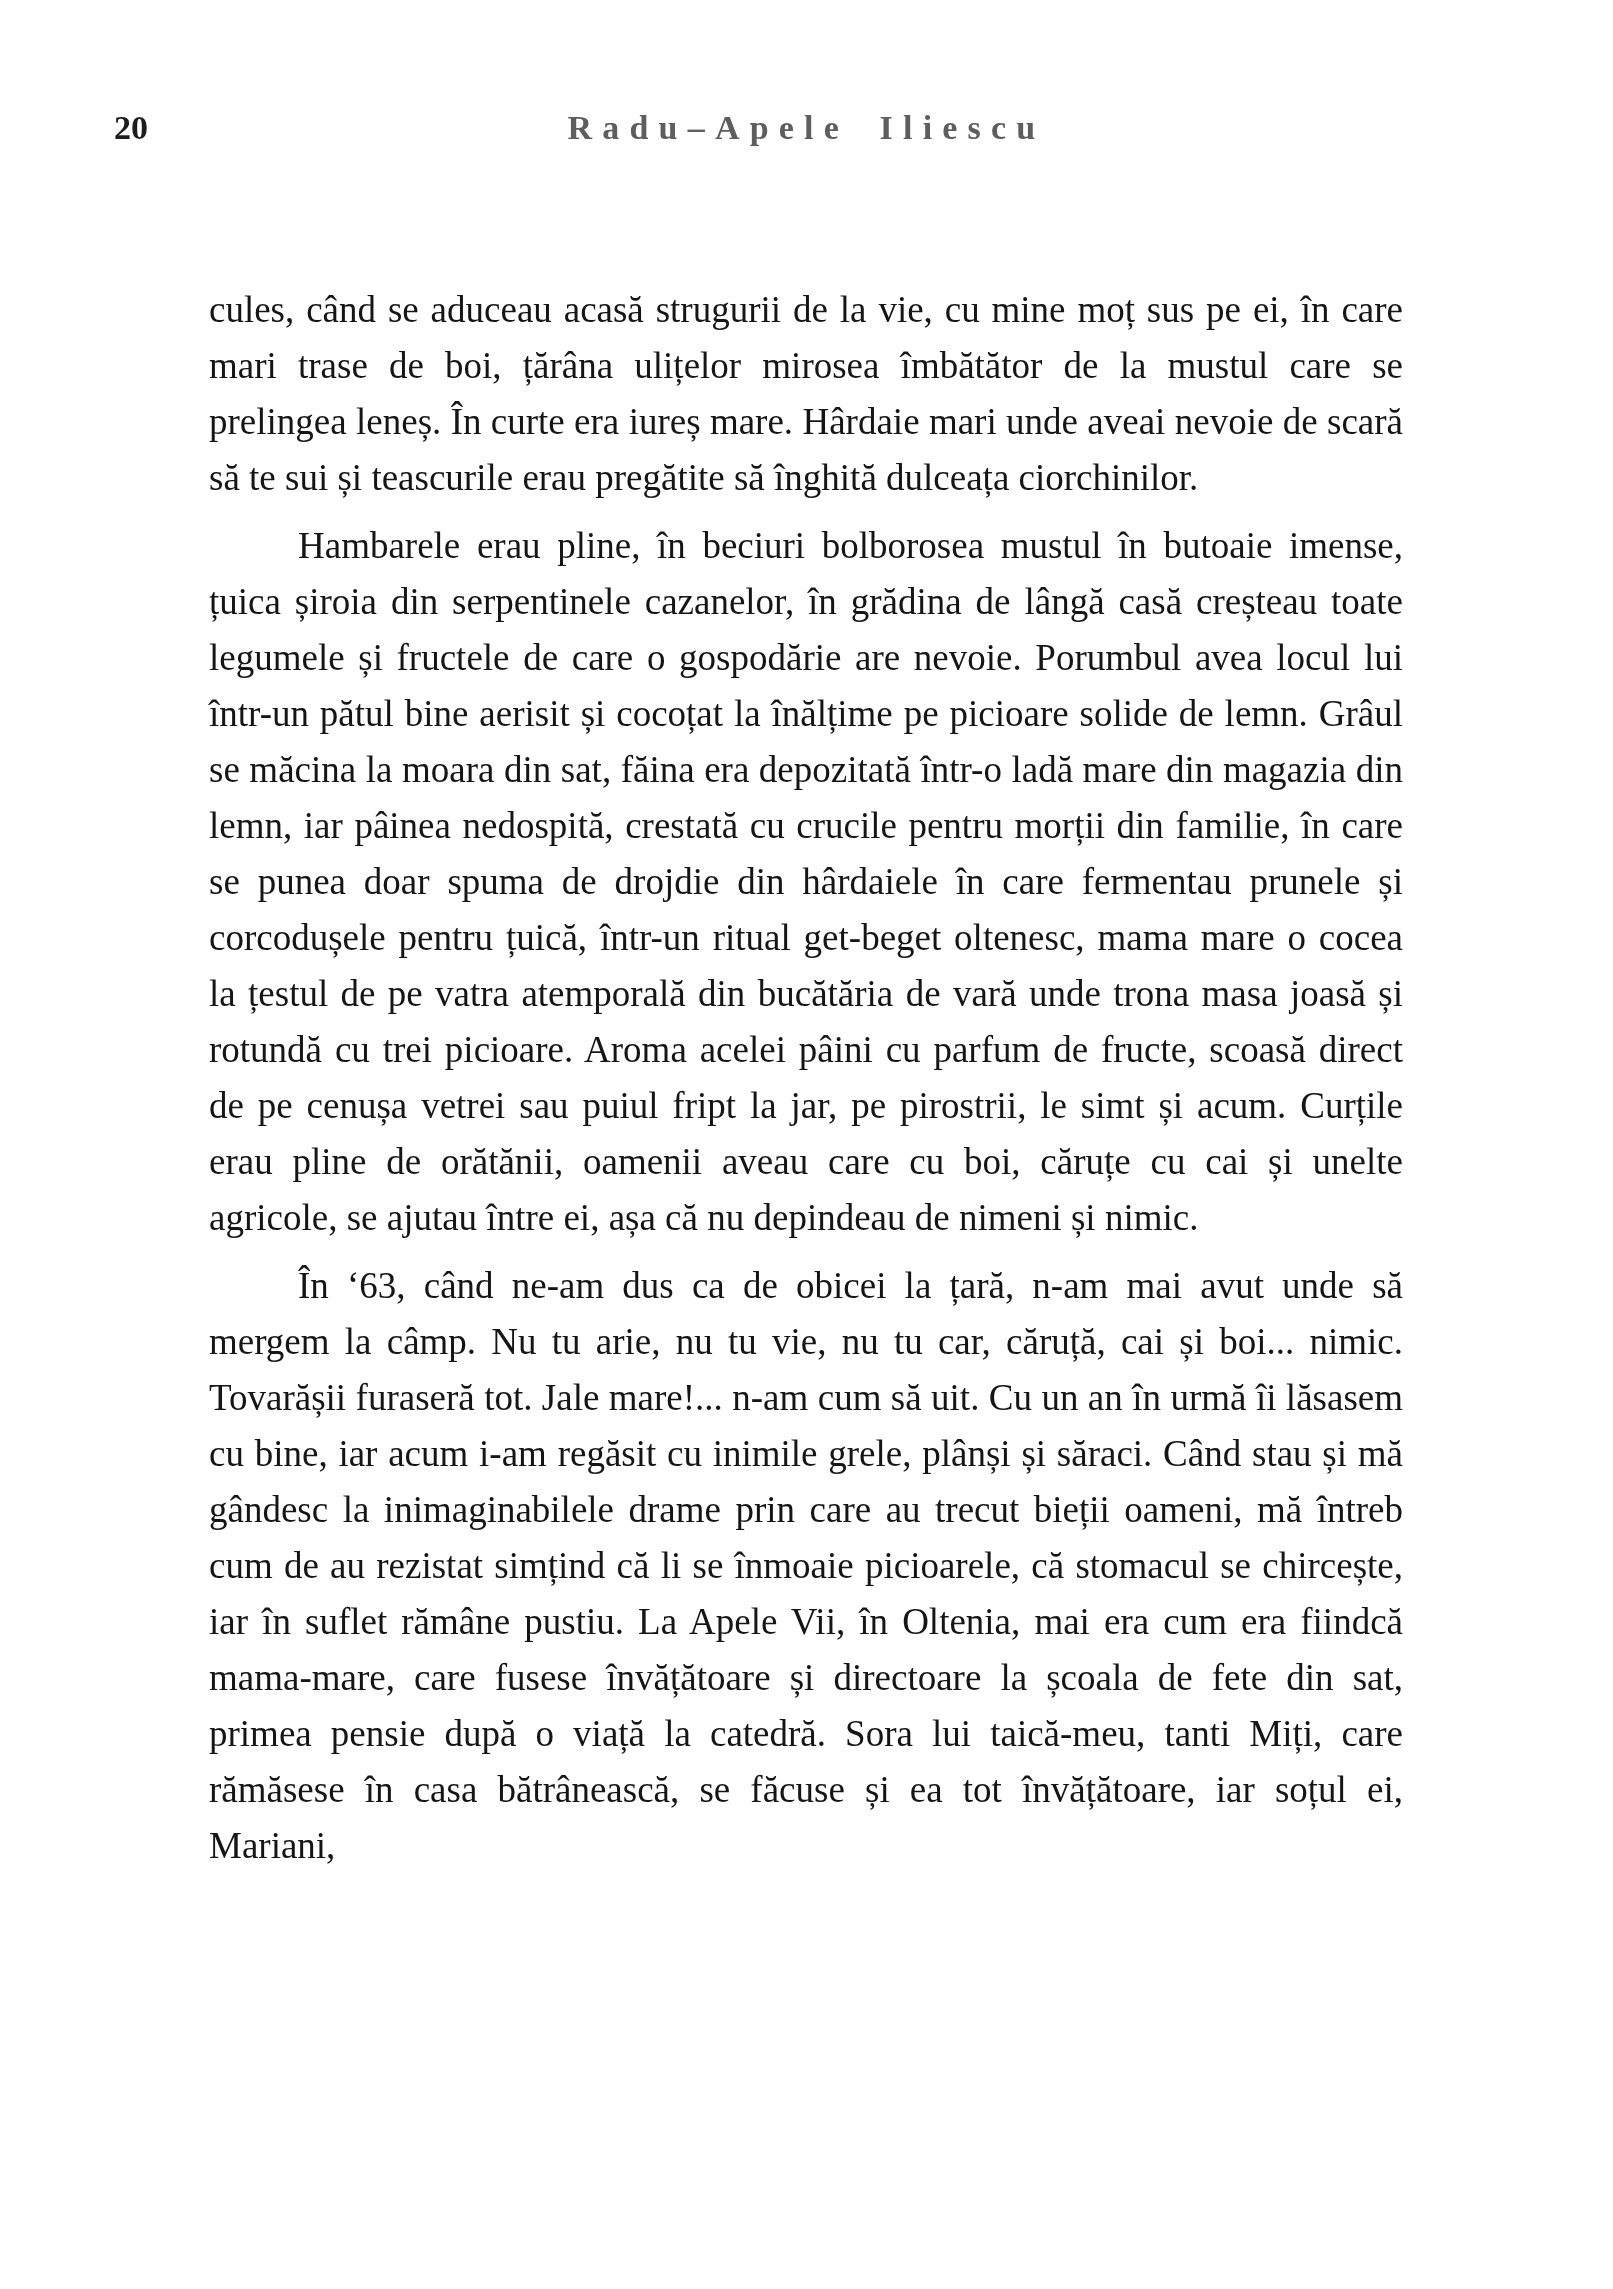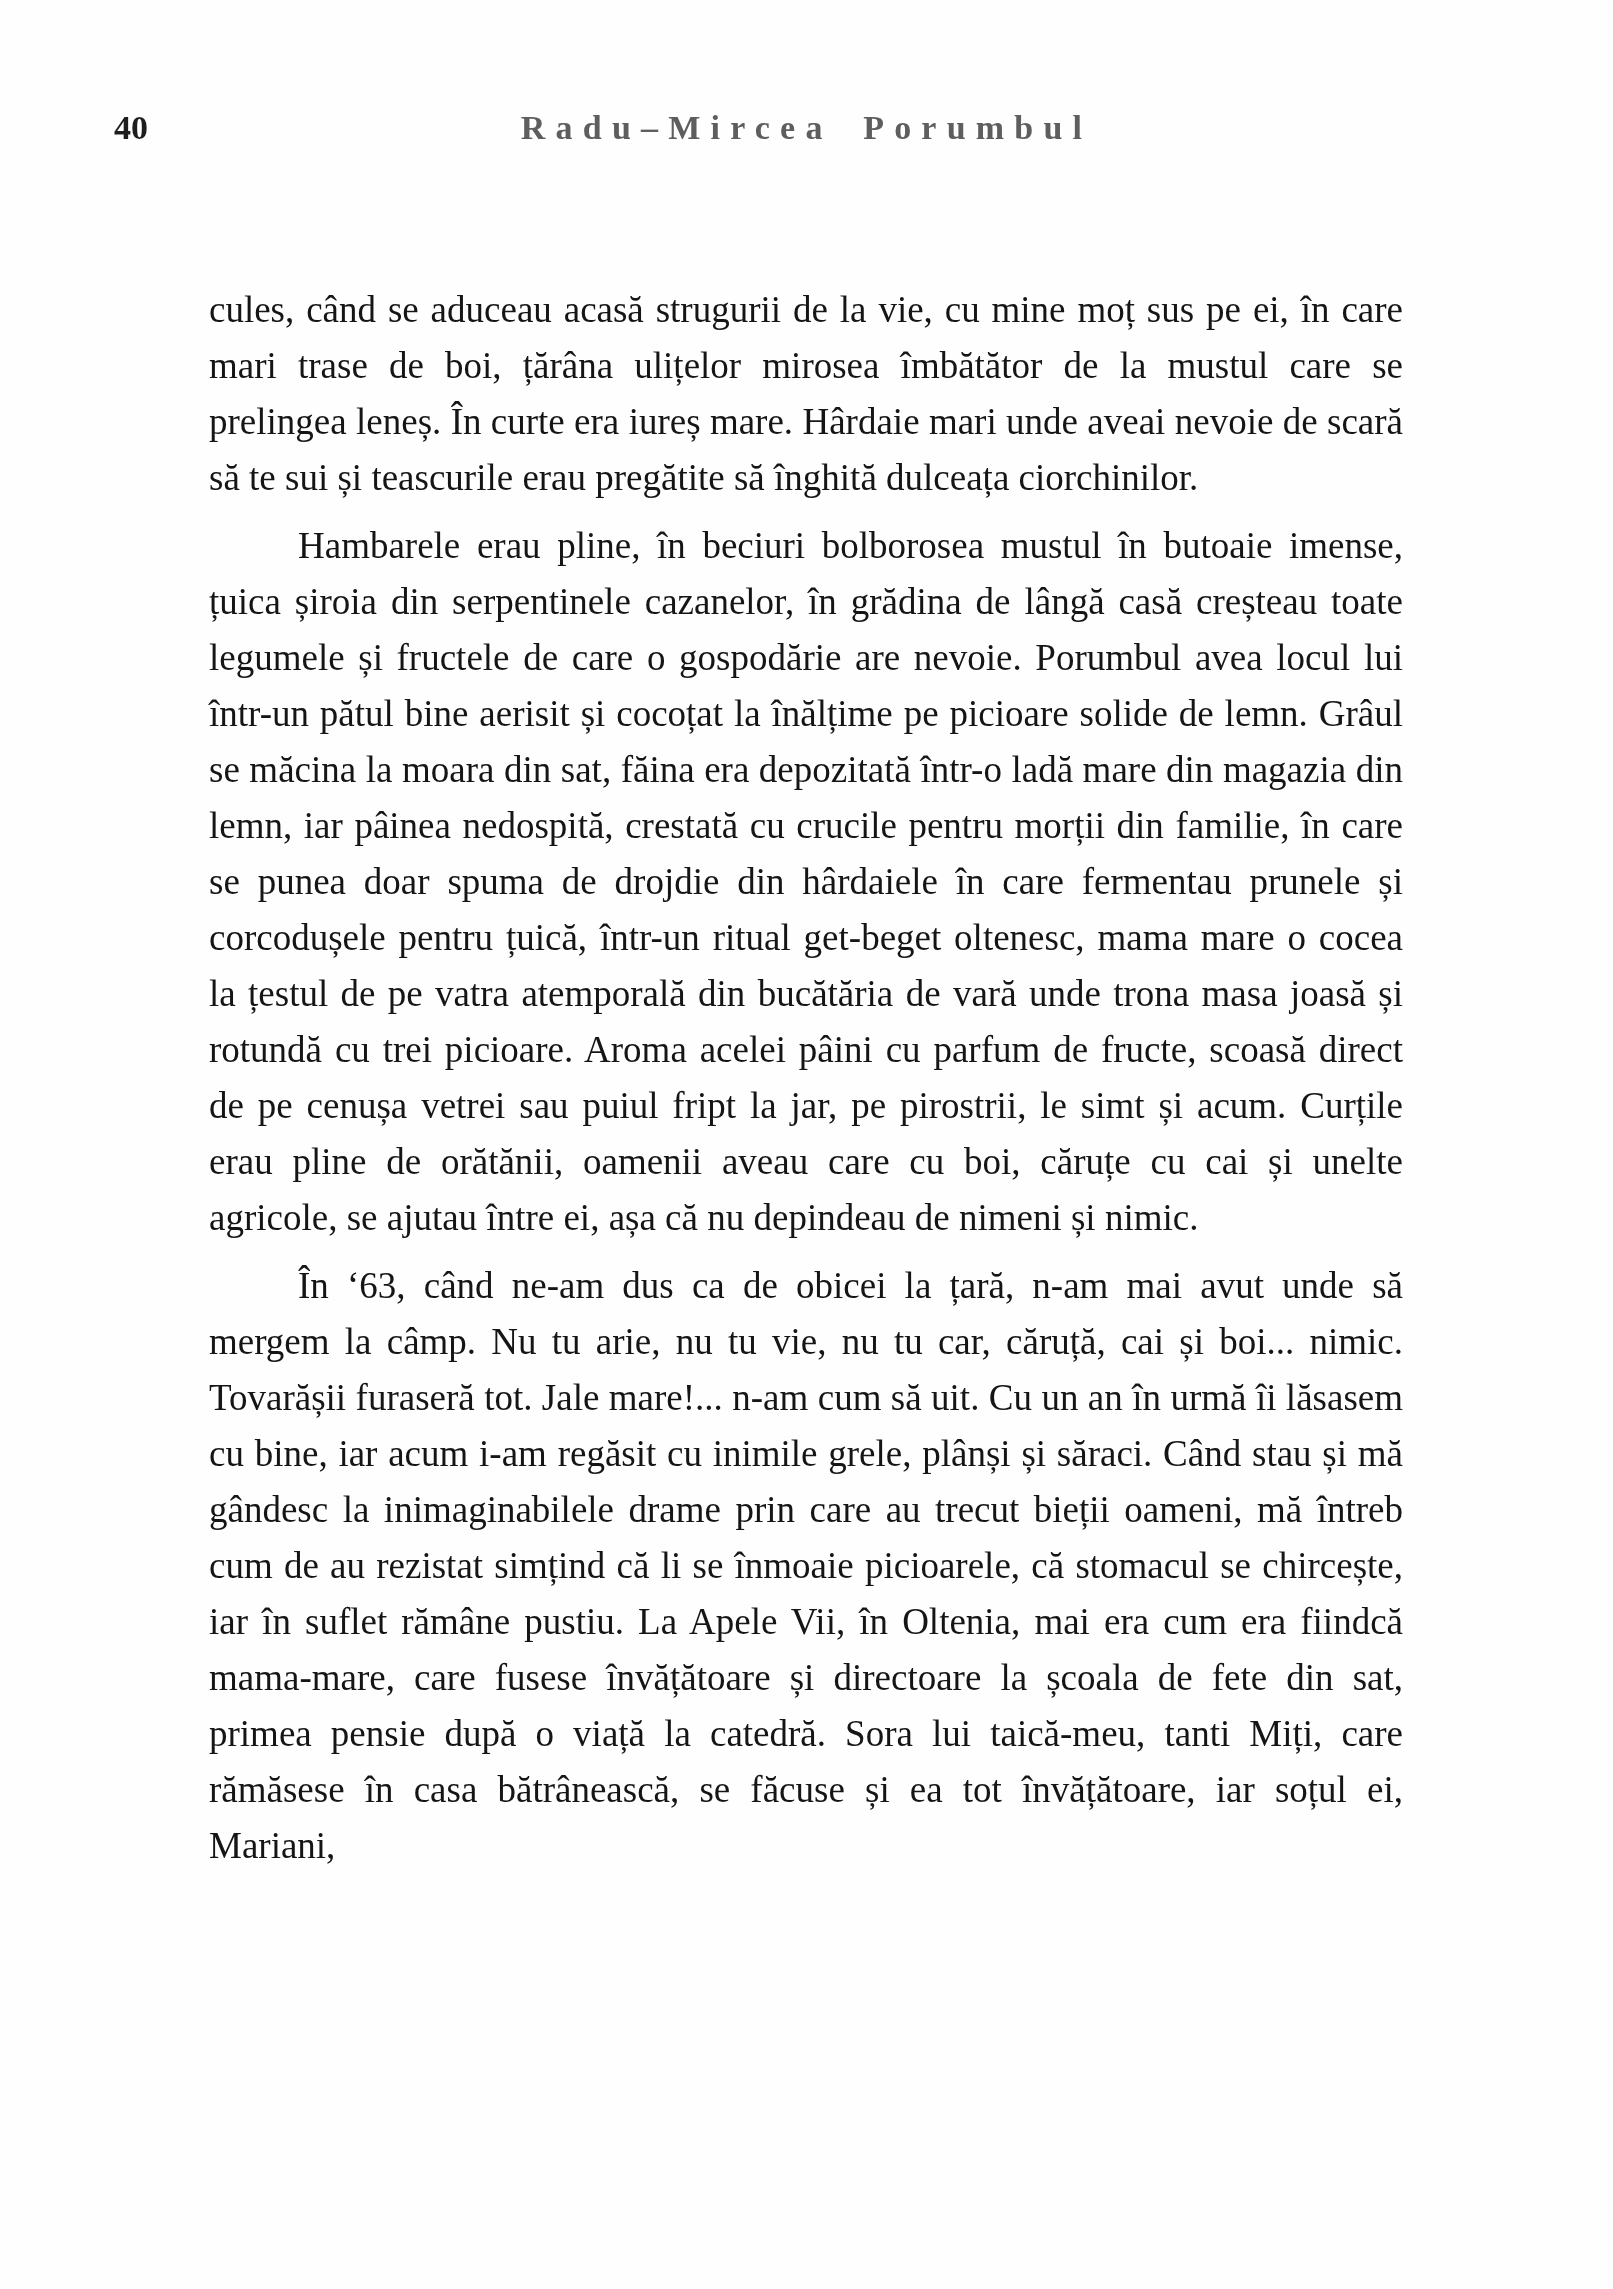--- a/index.html
+++ b/index.html
@@ -60,22 +60,22 @@
   .para.indent {
     text-indent: 89px;
   }
 </style>
 </head>
 <body>
 
 <div class="page">
 
   <header class="page-header">
-    <span class="page-number">40</span>
-    <span class="running-header">Radu–Mircea Porumbul</span>
+    <span class="page-number">20</span>
+    <span class="running-header">Radu–Apele Iliescu</span>
   </header>
 
   <main class="body-text">
     <p class="para no-indent">cules, când se aduceau acasă strugurii de la vie, cu mine moț sus pe ei, în care mari trase de boi, țărâna ulițelor mirosea îmbătător de la mustul care se prelingea leneș. În curte era iureș mare. Hârdaie mari unde aveai nevoie de scară să te sui și teascurile erau pregătite să înghită dulceața ciorchinilor.</p>
     <p class="para indent">Hambarele erau pline, în beciuri bolborosea mustul în butoaie imense, țuica șiroia din serpentinele cazanelor, în grădina de lângă casă creșteau toate legumele și fructele de care o gospodărie are nevoie. Porumbul avea locul lui într-un pătul bine aerisit și cocoțat la înălțime pe picioare solide de lemn. Grâul se măcina la moara din sat, făina era depozitată într-o ladă mare din magazia din lemn, iar pâinea nedospită, crestată cu crucile pentru morții din familie, în care se punea doar spuma de drojdie din hârdaiele în care fermentau prunele și corcodușele pentru țuică, într-un ritual get-beget oltenesc, mama mare o cocea la țestul de pe vatra atemporală din bucătăria de vară unde trona masa joasă și rotundă cu trei picioare. Aroma acelei pâini cu parfum de fructe, scoasă direct de pe cenușa vetrei sau puiul fript la jar, pe pirostrii, le simt și acum. Curțile erau pline de orătănii, oamenii aveau care cu boi, căruțe cu cai și unelte agricole, se ajutau între ei, așa că nu depindeau de nimeni și nimic.</p>
     <p class="para indent">În ‘63, când ne-am dus ca de obicei la țară, n-am mai avut unde să mergem la câmp. Nu tu arie, nu tu vie, nu tu car, căruță, cai și boi... nimic. Tovarășii furaseră tot. Jale mare!... n-am cum să uit. Cu un an în urmă îi lăsasem cu bine, iar acum i-am regăsit cu inimile grele, plânși și săraci. Când stau și mă gândesc la inimaginabilele drame prin care au trecut bieții oameni, mă întreb cum de au rezistat simțind că li se înmoaie picioarele, că stomacul se chircește, iar în suflet rămâne pustiu. La Apele Vii, în Oltenia, mai era cum era fiindcă mama-mare, care fusese învățătoare și directoare la școala de fete din sat, primea pensie după o viață la catedră. Sora lui taică-meu, tanti Miți, care rămăsese în casa bătrânească, se făcuse și ea tot învățătoare, iar soțul ei, Mariani,</p>
   </main>
 
 </div>
 

